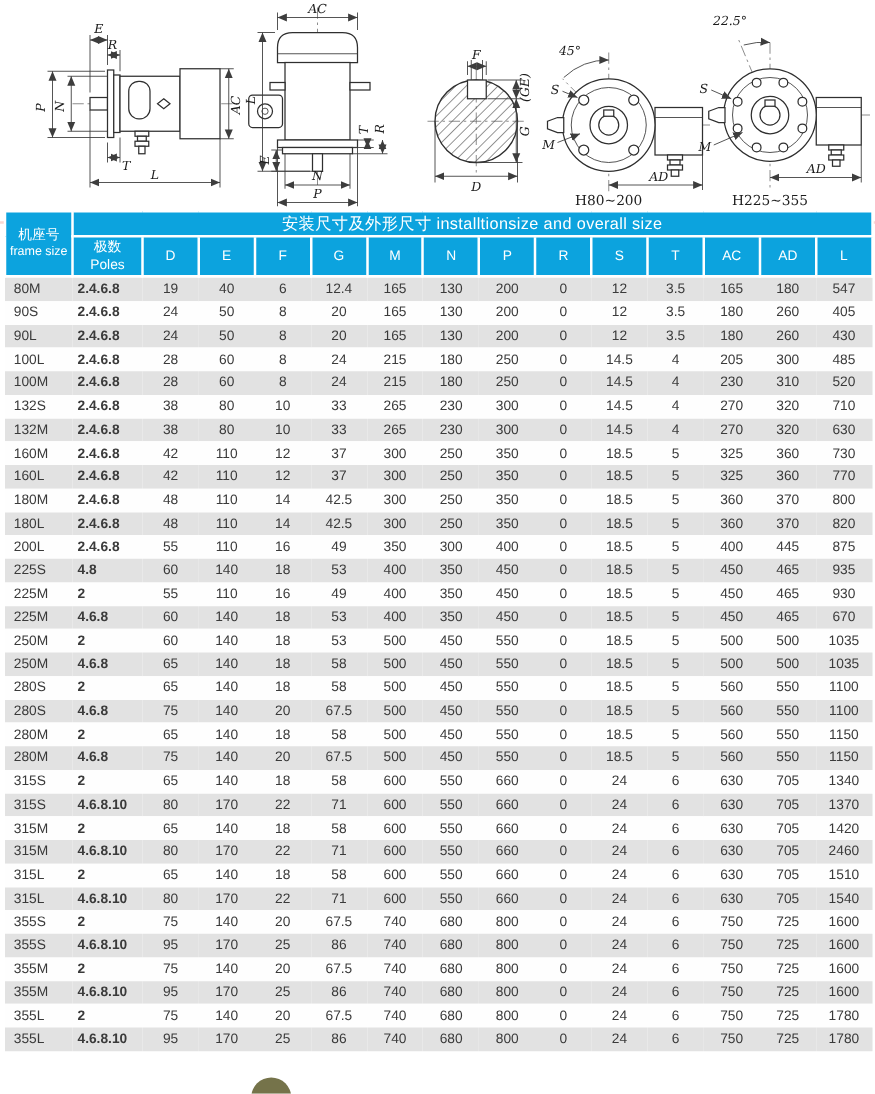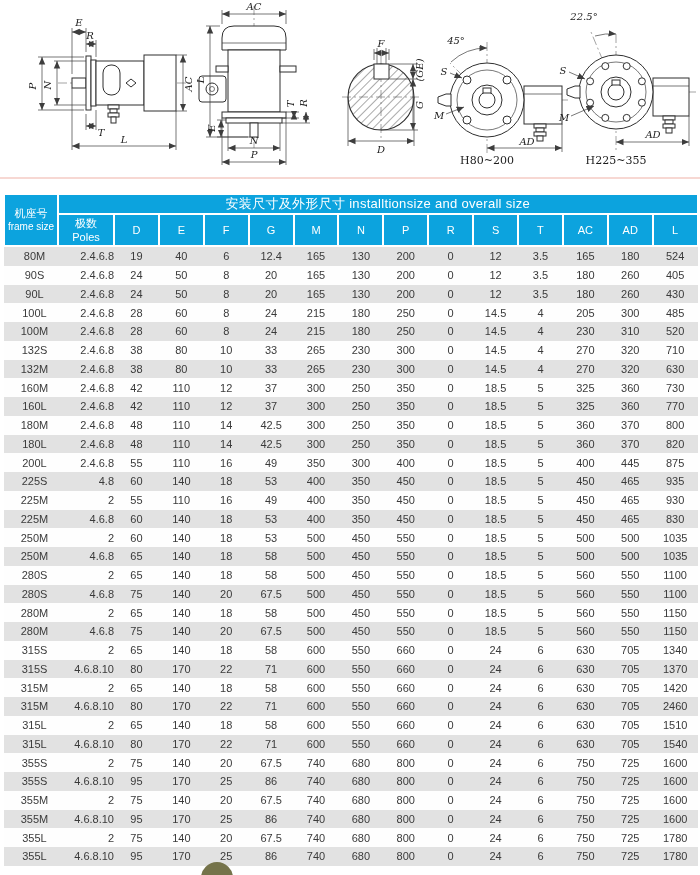--- a/index.html
+++ b/index.html
@@ -8,34 +8,34 @@
   
   .diagrams{display:block;}
   svg .of{fill:#fff;stroke:#2f2f2f;stroke-width:1;}
   svg .d{stroke:#3d3d3d;stroke-width:.7;fill:none;}
   svg .cl{stroke:#666;stroke-width:.6;stroke-dasharray:9 3 2 3;fill:none;}
   svg text{font:italic 10px "DejaVu Serif",serif;fill:#1c1c1c;}
   svg text.cap{font:11px "DejaVu Serif",serif;font-style:normal;}
   .divider{position:absolute;left:0;top:177px;width:700px;height:2px;
            background:var(--divider-pink);opacity:.45;}
   
-  .spec{position:absolute;top:193px;left:3px;width:694px;
+  .spec{position:absolute;top:168px;left:3px;width:694px;
         border-collapse:collapse;table-layout:fixed;}
   .spec th{background:var(--header-blue);color:#fff;font-weight:normal;
            border:2px solid #fff;padding:0;text-align:center;vertical-align:middle;}
   .th-title{font-size:13px;font-weight:bold;height:18px;letter-spacing:.3px;}
   .th-frame{font-size:10px;line-height:1.25;}
   .th-frame .zh{font-size:11px;}
   .th-poles{font-size:11px;line-height:1.3;height:30px;}
   .th-col{font-size:11px;}
   .spec td{font-size:11px;color:#3a3a3a;height:18.76px;padding:0;text-align:center;
            white-space:nowrap;background:var(--row-white);}
   .spec tr.stripe td{background:var(--stripe-gray);}
-  td.c-frame{text-align:center;padding-left:7px;}
-  td.c-poles{text-align:right;padding-left:4px;}
+  td.c-frame{text-align:left;padding-left:7px;}
+  td.c-poles{text-align:left;padding-left:4px;font-weight:bold;}
   
   .logo{position:absolute;left:201px;top:862px;width:32px;height:32px;
         border-radius:50%;background:var(--logo-olive);}
 </style>
 </head>
 <body>
 
 <div class="page">
 
   <svg class="diagrams" width="700" height="178" viewBox="0 0 700 178">
@@ -297,21 +297,21 @@
           <td class="c-num">6</td>
           <td class="c-num">12.4</td>
           <td class="c-num">165</td>
           <td class="c-num">130</td>
           <td class="c-num">200</td>
           <td class="c-num">0</td>
           <td class="c-num">12</td>
           <td class="c-num">3.5</td>
           <td class="c-num">165</td>
           <td class="c-num">180</td>
-          <td class="c-num">524</td>
+          <td class="c-num">547</td>
         </tr>
         <tr>
           <td class="c-frame">90S</td>
           <td class="c-poles">2.4.6.8</td>
           <td class="c-num">24</td>
           <td class="c-num">50</td>
           <td class="c-num">8</td>
           <td class="c-num">20</td>
           <td class="c-num">165</td>
           <td class="c-num">130</td>
@@ -535,21 +535,21 @@
           <td class="c-num">18</td>
           <td class="c-num">53</td>
           <td class="c-num">400</td>
           <td class="c-num">350</td>
           <td class="c-num">450</td>
           <td class="c-num">0</td>
           <td class="c-num">18.5</td>
           <td class="c-num">5</td>
           <td class="c-num">450</td>
           <td class="c-num">465</td>
-          <td class="c-num">830</td>
+          <td class="c-num">670</td>
         </tr>
         <tr>
           <td class="c-frame">250M</td>
           <td class="c-poles">2</td>
           <td class="c-num">60</td>
           <td class="c-num">140</td>
           <td class="c-num">18</td>
           <td class="c-num">53</td>
           <td class="c-num">500</td>
           <td class="c-num">450</td>

